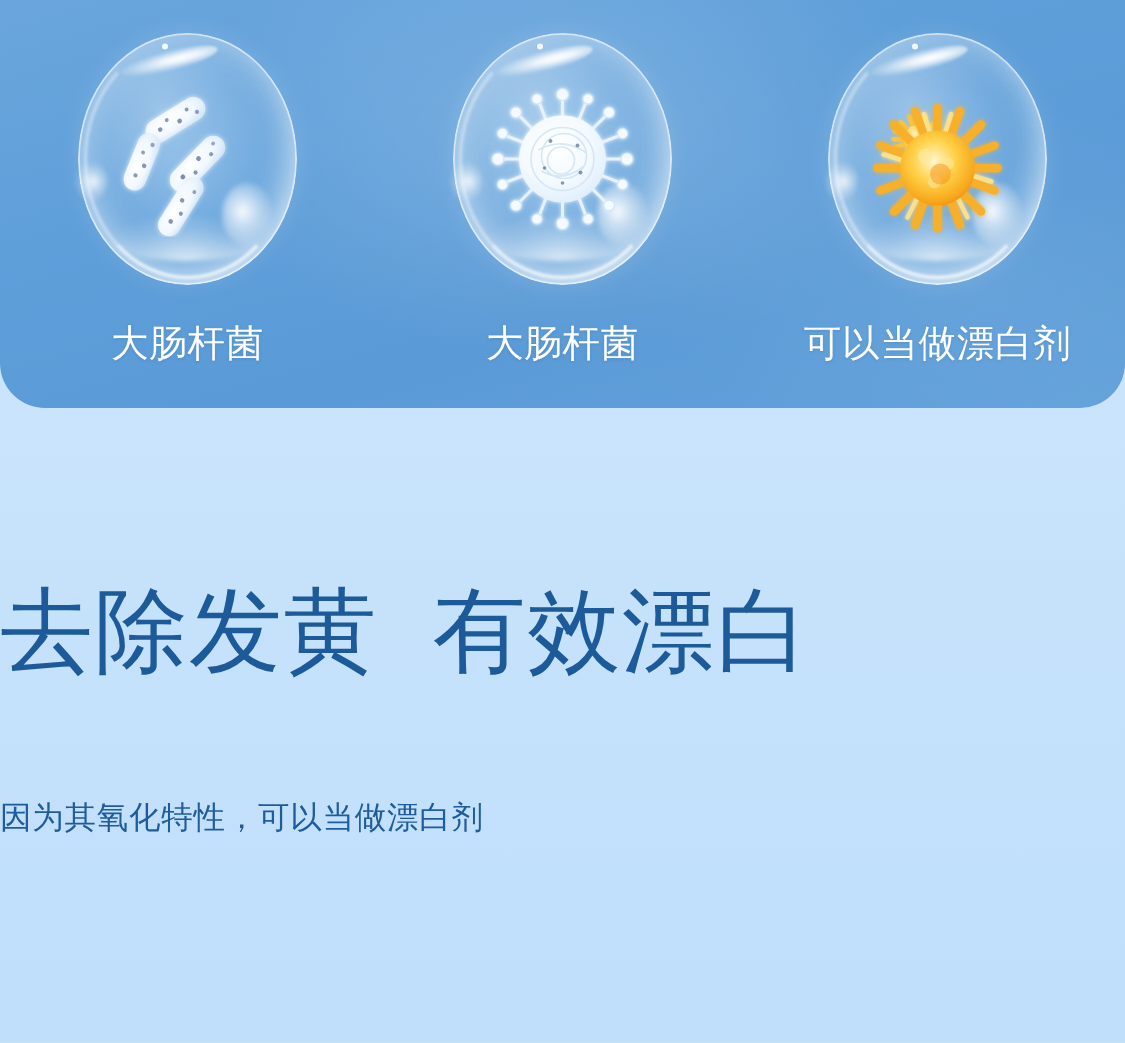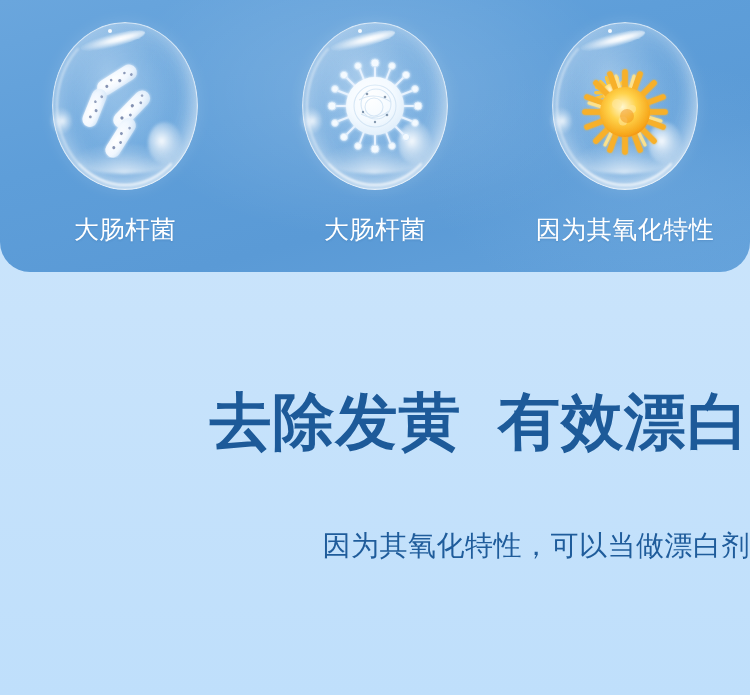--- a/index.html
+++ b/index.html
@@ -161,37 +161,37 @@
     white-space: nowrap;
     text-shadow: 0 1px 2px rgba(40,90,140,0.22);
   }
 
   
   .headline {
     position: absolute;
     left: 0;
     top: 386px;
     width: 750px;
-    text-align: right;
+    text-align: left;
     color: #1d5a99;
     font-size: 62px;
     line-height: 72px;
-    font-weight: 700;
+    font-weight: 400;
     letter-spacing: 1px;
     white-space: pre;
   }
 
   .subhead {
     position: absolute;
     left: 0;
     top: 527px;
     width: 750px;
-    text-align: right;
+    text-align: left;
     color: #1f5c9b;
-    font-size: 28px;
+    font-size: 21px;
     line-height: 38px;
     letter-spacing: 0.5px;
     white-space: nowrap;
   }
 </style>
 </head>
 <body>
 
 <div id="page">
 
@@ -426,21 +426,21 @@
               <circle cx="0" cy="0" r="25" fill="url(#goldBig)"></circle>
               <g fill="#ffe9a0" opacity="0.55">
                 <circle cx="-8" cy="-8" r="5"></circle>
                 <circle cx="7" cy="-3" r="4"></circle>
                 <circle cx="-2" cy="9" r="4.5"></circle>
               </g>
               <circle cx="2" cy="4" r="7" fill="#f08a12" opacity="0.45"></circle>
             </g>
           </svg>
         </div>
-        <div class="bacteria-label">因为其氧化特性</div>
+        <div class="bacteria-label">可以当做漂白剂</div>
       </div>
 
     </div>
   </div>
 
   <div class="headline">去除发黄  有效漂白</div>
 
   <div class="subhead">因为其氧化特性，可以当做漂白剂</div>
 
 </div>

